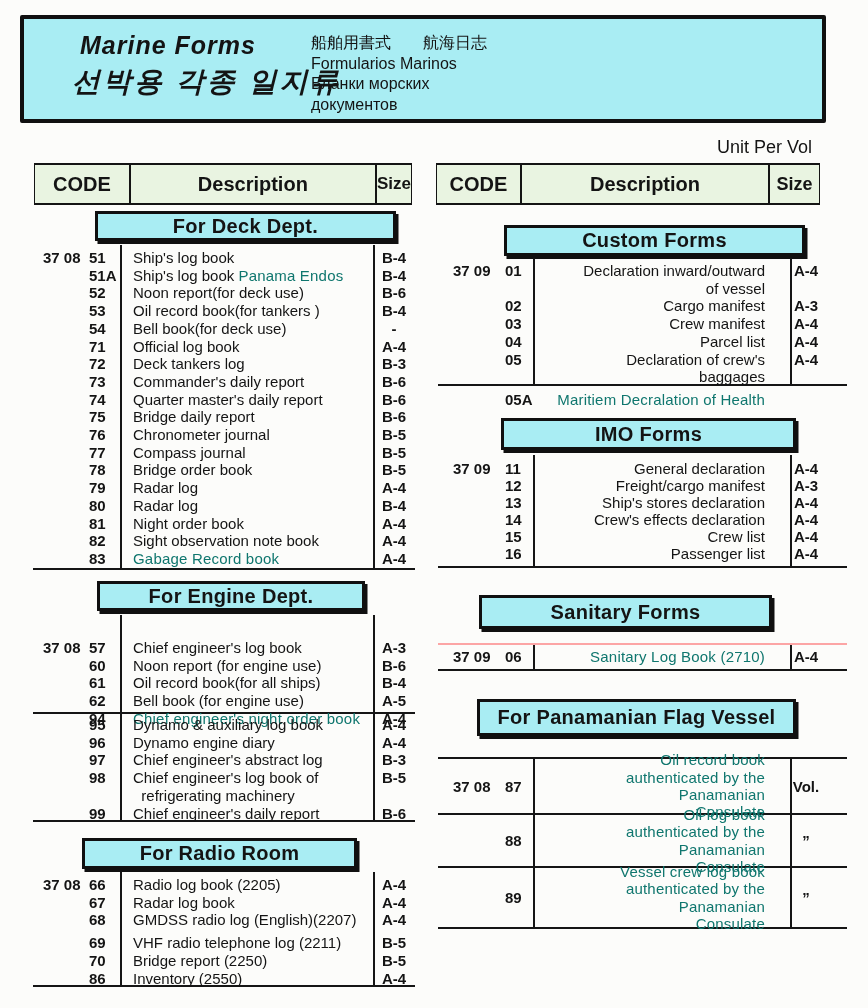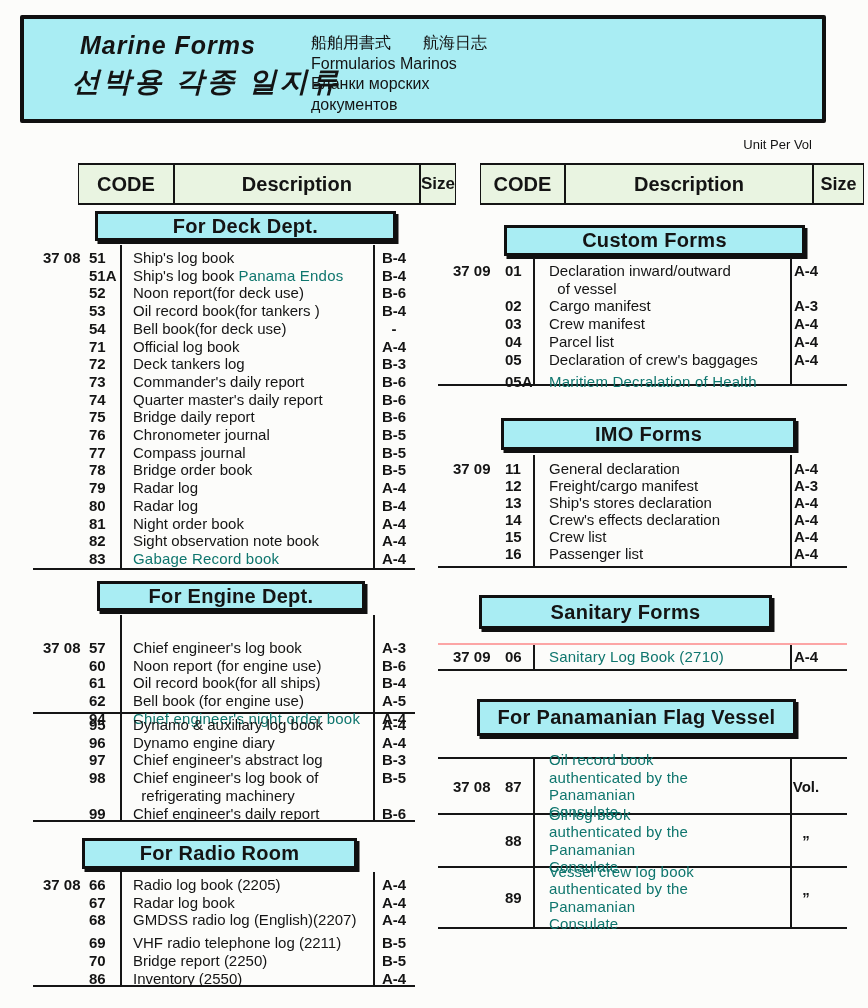--- a/index.html
+++ b/index.html
@@ -22,29 +22,29 @@
     position:absolute; left:48px; top:44px;
     font-size:28px; font-weight:bold; font-style:italic; letter-spacing:3px;
   }
   .hdr-right{
     position:absolute; left:287px; top:14px;
     font-size:16px; line-height:20.5px; font-weight:500;
   }
   
   .unit-note{
     position:absolute; left:640px; top:137px; width:172px;
-    text-align:right; font-size:13px;
+    text-align:right; font-size:18px;
   }
   
   .thead{
     position:absolute; top:163px; height:42px; box-sizing:border-box;
     background:var(--green,#e9f4e1);
     border-top:2.5px solid #141414; border-bottom:2.5px solid #141414;
     border-left:1.5px solid #141414; border-right:1.5px solid #141414;
-    display:flex; align-items:stretch; font-weight:bold;margin-left:44px;
+    display:flex; align-items:stretch; font-weight:bold;
   }
   .thead .hcell{display:flex; align-items:center; justify-content:center; box-sizing:border-box;}
   .th-left{left:34px; width:378px;}
   .th-left .h-code{width:96px; border-right:2px solid #141414; font-size:20px;}
   .th-left .h-desc{width:245px; font-size:20px;}
   .th-left .h-size{flex:1; border-left:2px solid #141414; font-size:17px;}
   .th-right{left:436px; width:384px;}
   .th-right .h-code{width:85px; border-right:2px solid #141414; font-size:20px;}
   .th-right .h-desc{width:246px; font-size:20px;}
   .th-right .h-size{flex:1; border-left:2px solid #141414; font-size:18px;}
@@ -66,21 +66,21 @@
   
   .rb{position:absolute; box-sizing:border-box; border-bottom:2.5px solid #151515;}
   .rb .vline{position:absolute; top:0; bottom:0; width:2px; background:#151515;}
   .rb.left  .v1{left:87px;}  .rb.left  .v2{left:340px;}
   .rb.right .v1{left:95px;}  .rb.right .v2{left:352px;}
   .rb .row{display:flex; line-height:17.7px; font-size:15px;}
   .rb .c-code{width:87px; padding-left:10px; box-sizing:border-box; white-space:nowrap;}
   .rb .c-desc{width:253px; padding-left:13px; box-sizing:border-box; white-space:pre-line;}
   .rb .c-size{flex:1; text-align:center; font-weight:bold;}
   .rb.right .c-code{width:95px; padding-left:15px;}
-  .rb.right .c-desc{width:232px; padding-left:16px;}
+  .rb.right .c-desc{width:232px; padding-left:24px;text-align:right;}
   .prefix{display:inline-block; width:46px; font-weight:bold;}
   .rb.right .prefix{width:52px;}
   .num{font-weight:bold;}
   .alt{font-family:Liberation Sans, sans-serif; color:#0f766e; letter-spacing:0.2px;}
   .gap{margin-top:5px;}
   .rb-deck   {left:33px; top:245px; width:382px; height:325px; padding-top:4px;}
   .rb-eng1   {left:33px; top:615px; width:382px; height:99px;  padding-top:24px;}
   .rb-eng2   {left:33px; top:714px; width:382px; height:108px; padding-top:2px;}
   .rb-radio  {left:33px; top:872px; width:382px; height:115px; padding-top:4px;}
   .rb-custom {left:438px; top:258px; width:409px; height:128px; padding-top:4px;}

